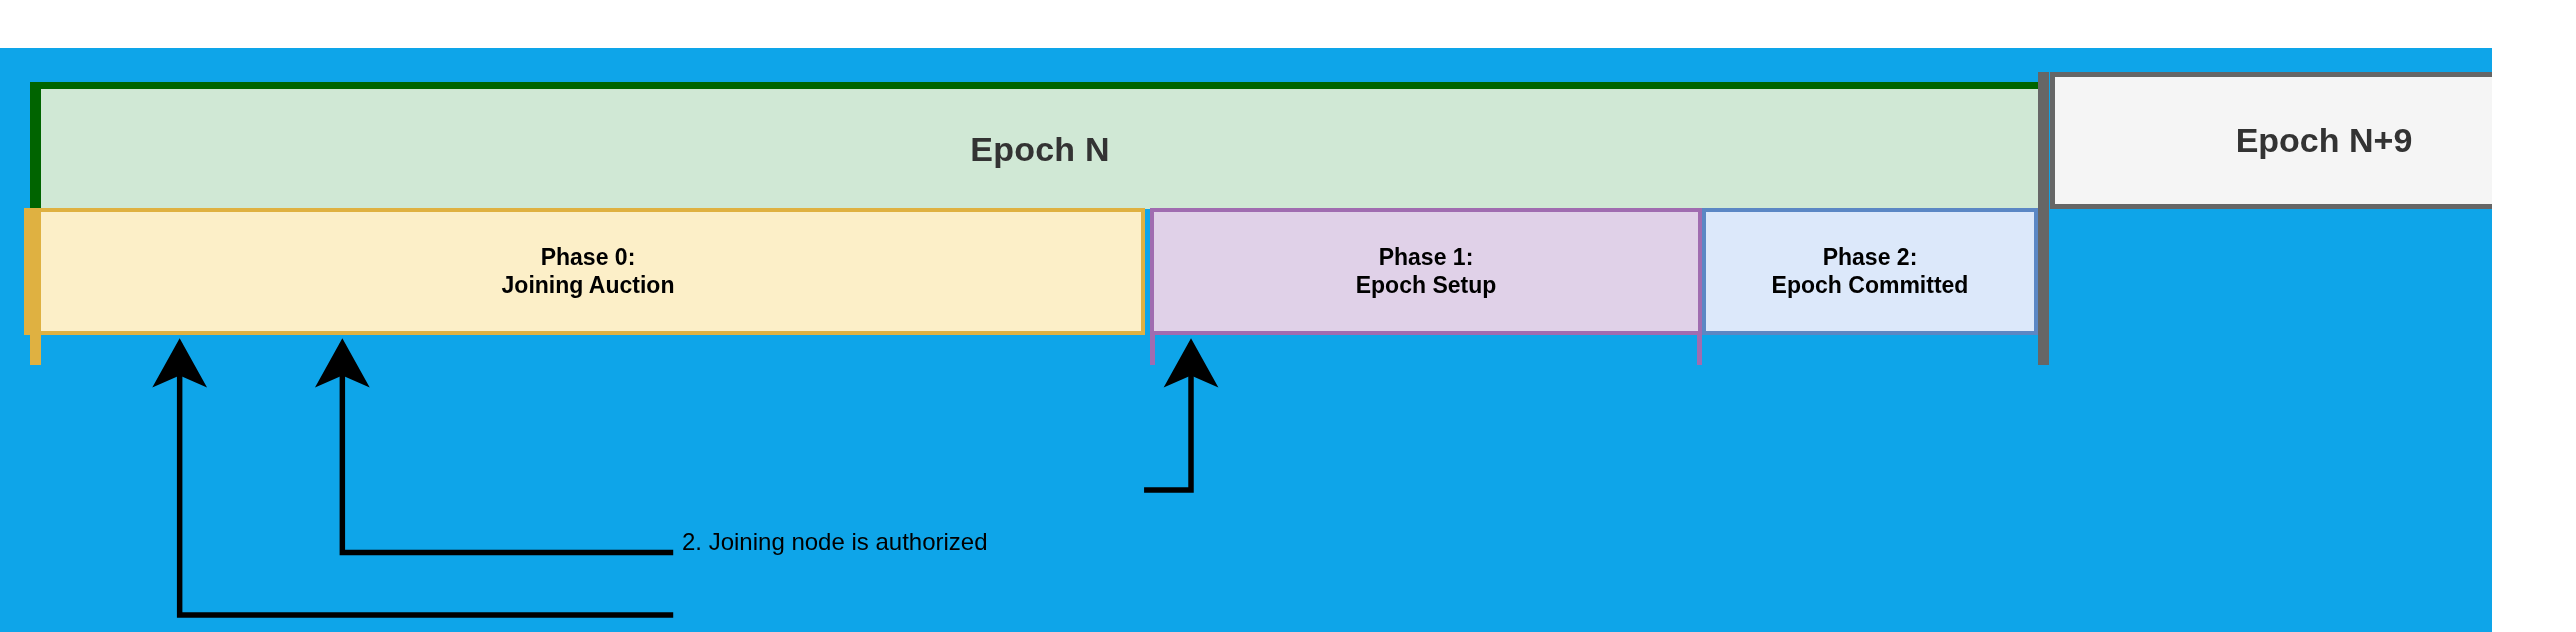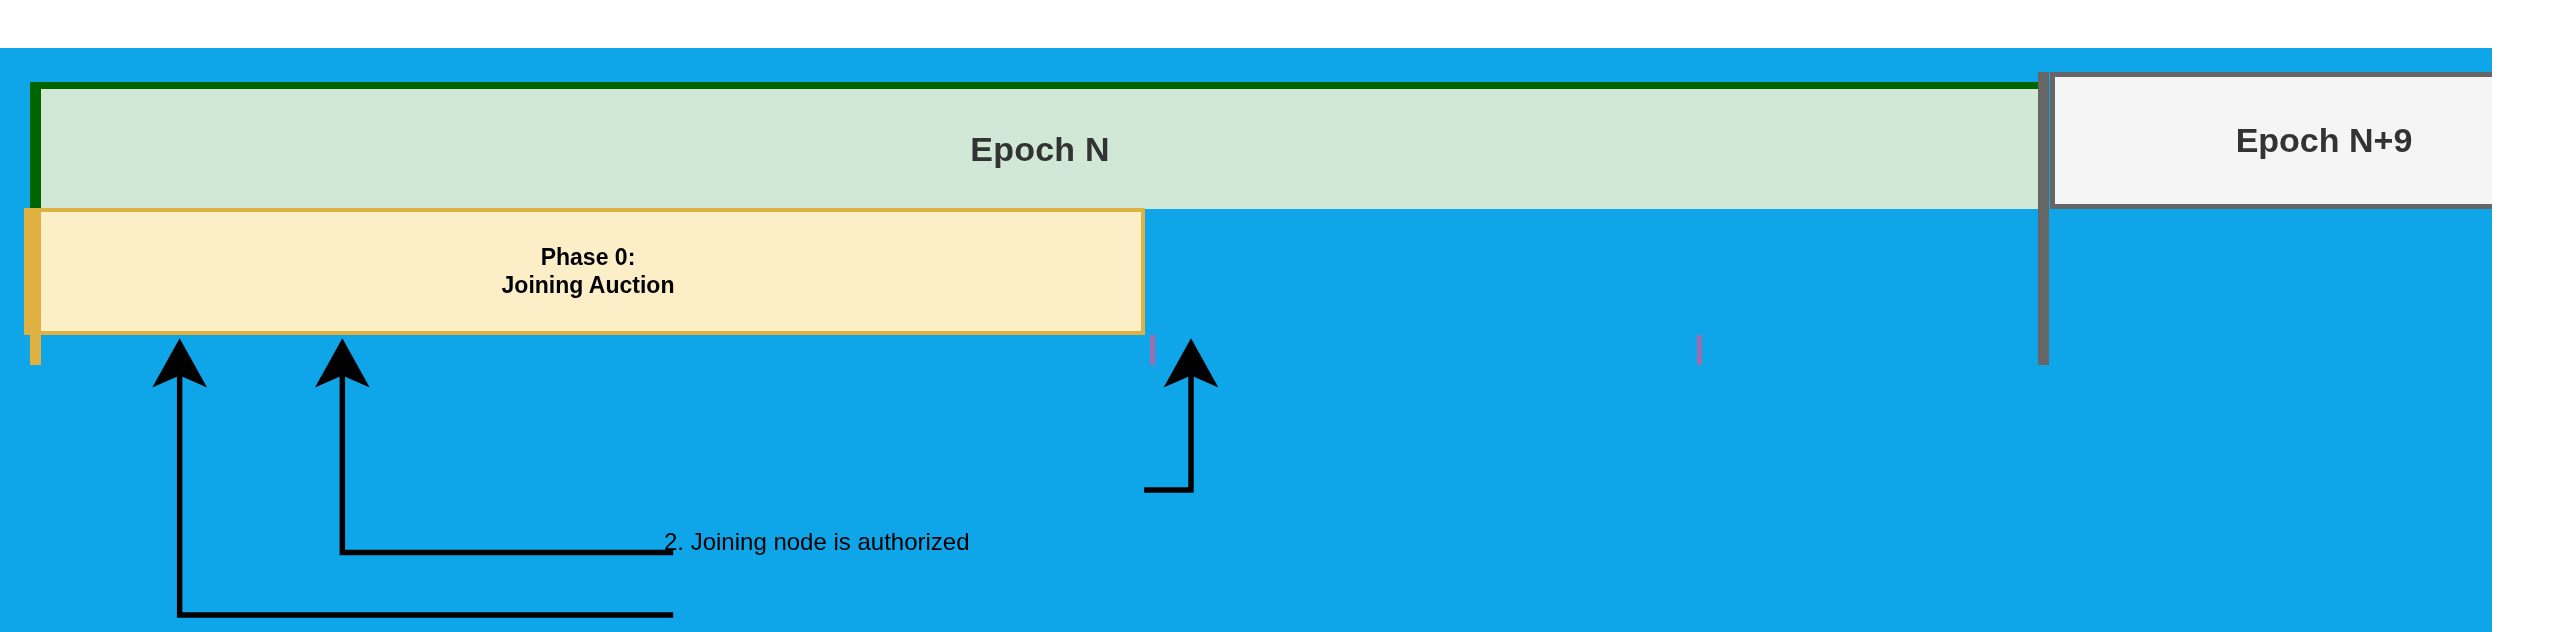--- a/index.html
+++ b/index.html
@@ -139,42 +139,50 @@
   }
 
   .anno-text {
     position: absolute;
     font-size: 24px;
     font-weight: normal;
     color: #000000;
     white-space: nowrap;
   }
   .anno1 { left: 678px; top: 542px; }
-  .anno2 { left: 664px; top: 480px; }
+  .anno2 { left: 682px; top: 480px; }
   .anno3 { left: 678px; top: 417px; }
 </style>
 </head>
 <body>
 
 <div id="stage">
 
   <div class="box epoch-n">
     <span class="label">Epoch N</span>
   </div>
 
   <div class="box epoch-n1">
     <span class="label">Epoch N+9</span>
   </div>
 
   <div class="box phase phase0">
     <span class="l1">Phase 0:</span>
     <span class="l2">Joining Auction</span>
   </div>
 
-
+  <div class="box phase phase1">
+    <span class="l1">Phase 1:</span>
+    <span class="l2">Epoch Setup</span>
+  </div>
+
+  <div class="box phase phase2">
+    <span class="l1">Phase 2:</span>
+    <span class="l2">Epoch Committed</span>
+  </div>
 
   <div class="leg leg-gold"></div>
   <div class="leg leg-purple"></div>
   <div class="leg leg-purple2"></div>
   <div class="leg leg-gray"></div>
 
   <svg id="annos" viewBox="0 0 3292 808">
     <defs>
       <marker id="ah" markerWidth="12" markerHeight="12" refX="9" refY="6" orient="auto" markerUnits="strokeWidth">
         <path d="M1,1 L10,6 L1,11 L3.2,6 Z" fill="#000000"></path>

